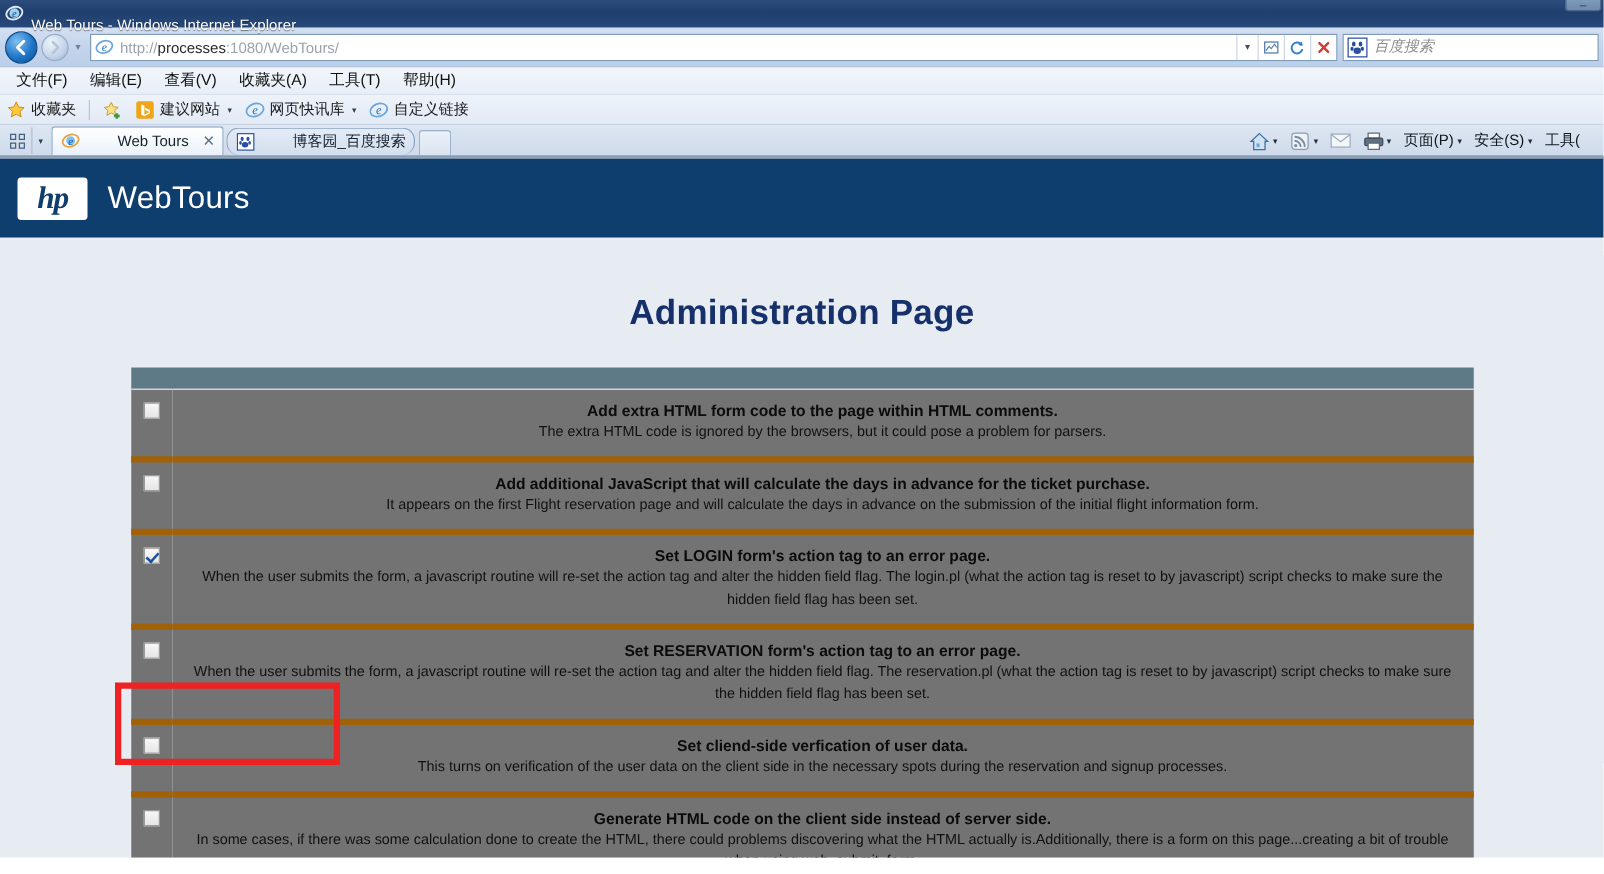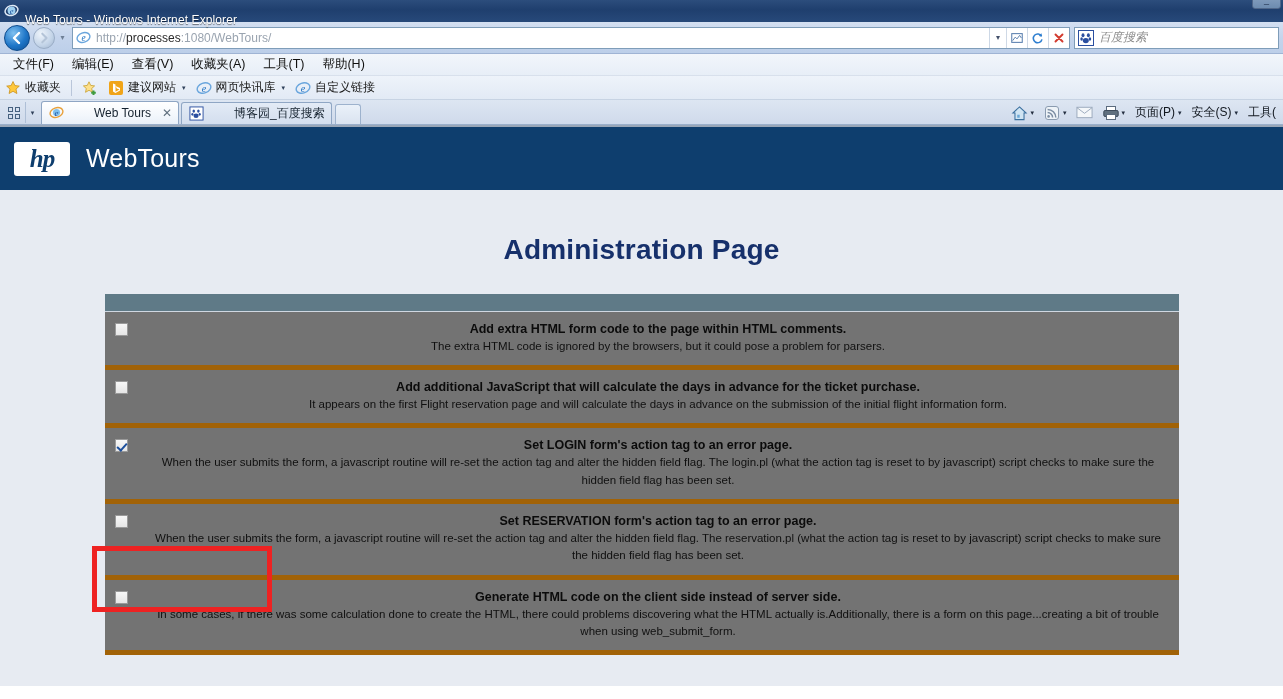--- a/index.html
+++ b/index.html
@@ -175,31 +175,32 @@
     border: 1px solid #8fa6c4; border-bottom: none;
     border-radius: 3px 3px 0 0;
     max-width: 190px; white-space: nowrap;
   }
   .tab.active {
     background: linear-gradient(to bottom, #ffffff 0%, #f3f7fc 60%, #e9f0f9 100%);
     height: 23px;
   }
   .tab.inactive {
     background: linear-gradient(to bottom, #e3ebf6 0%, #d3deee 100%);
+    border-radius: 10px;
   }
   .tab-label { overflow: hidden; text-overflow: ellipsis; margin-left: 24px; }
   .tab-close { color: #60707f; font-size: 12px; margin-left: 6px; }
   .tab-new {
     width: 26px; height: 20px; margin-left: 3px;
     border: 1px solid #9db2cd; border-bottom: none;
     border-radius: 3px 3px 0 0;
     background: linear-gradient(to bottom, #eaf1f9 0%, #dae3f0 100%);
   }
   .cmdbar-right {
-    position: absolute; right: 0; bottom: 1px;
+    position: absolute; right: 12px; bottom: 1px;
     display: flex; align-items: center; gap: 0px;
     padding-right: 2px;
   }
   .cmd-item {
     display: flex; align-items: center; gap: 3px;
     font-size: 12px; color: #11171f;
     padding: 2px 5px; white-space: nowrap;
   }
   .cmd-caret { font-size: 7px; color: #222d3f; }
 
@@ -579,26 +580,35 @@
       <tr class="admin-row">
         <td class="cb-cell">
           <span class="cb"></span>
         </td>
         <td class="desc-cell">
           <div class="desc-title">Set RESERVATION form's action tag to an error page.</div>
           <div class="desc-body">When the user submits the form, a javascript routine will re-set the action tag and alter the hidden field flag. The reservation.pl (what the action tag is reset to by javascript) script checks to make sure the hidden field flag has been set.</div>
         </td>
       </tr>
 
-
       <tr class="admin-row">
         <td class="cb-cell">
           <span class="cb"></span>
         </td>
         <td class="desc-cell">
+          <div class="desc-title">Set cliend-side verfication of user data.</div>
+          <div class="desc-body">This turns on verification of the user data on the client side in the necessary spots during the reservation and signup processes.</div>
+        </td>
+      </tr>
+
+      <tr class="admin-row">
+        <td class="cb-cell">
+          <span class="cb"></span>
+        </td>
+        <td class="desc-cell">
           <div class="desc-title">Generate HTML code on the client side instead of server side.</div>
           <div class="desc-body">In some cases, if there was some calculation done to create the HTML, there could problems discovering what the HTML actually is.Additionally, there is a form on this page...creating a bit of trouble when using web_submit_form.</div>
         </td>
       </tr>
 
     </tbody>
   </table>
 
   <div class="anno-box"></div>
 </div>

